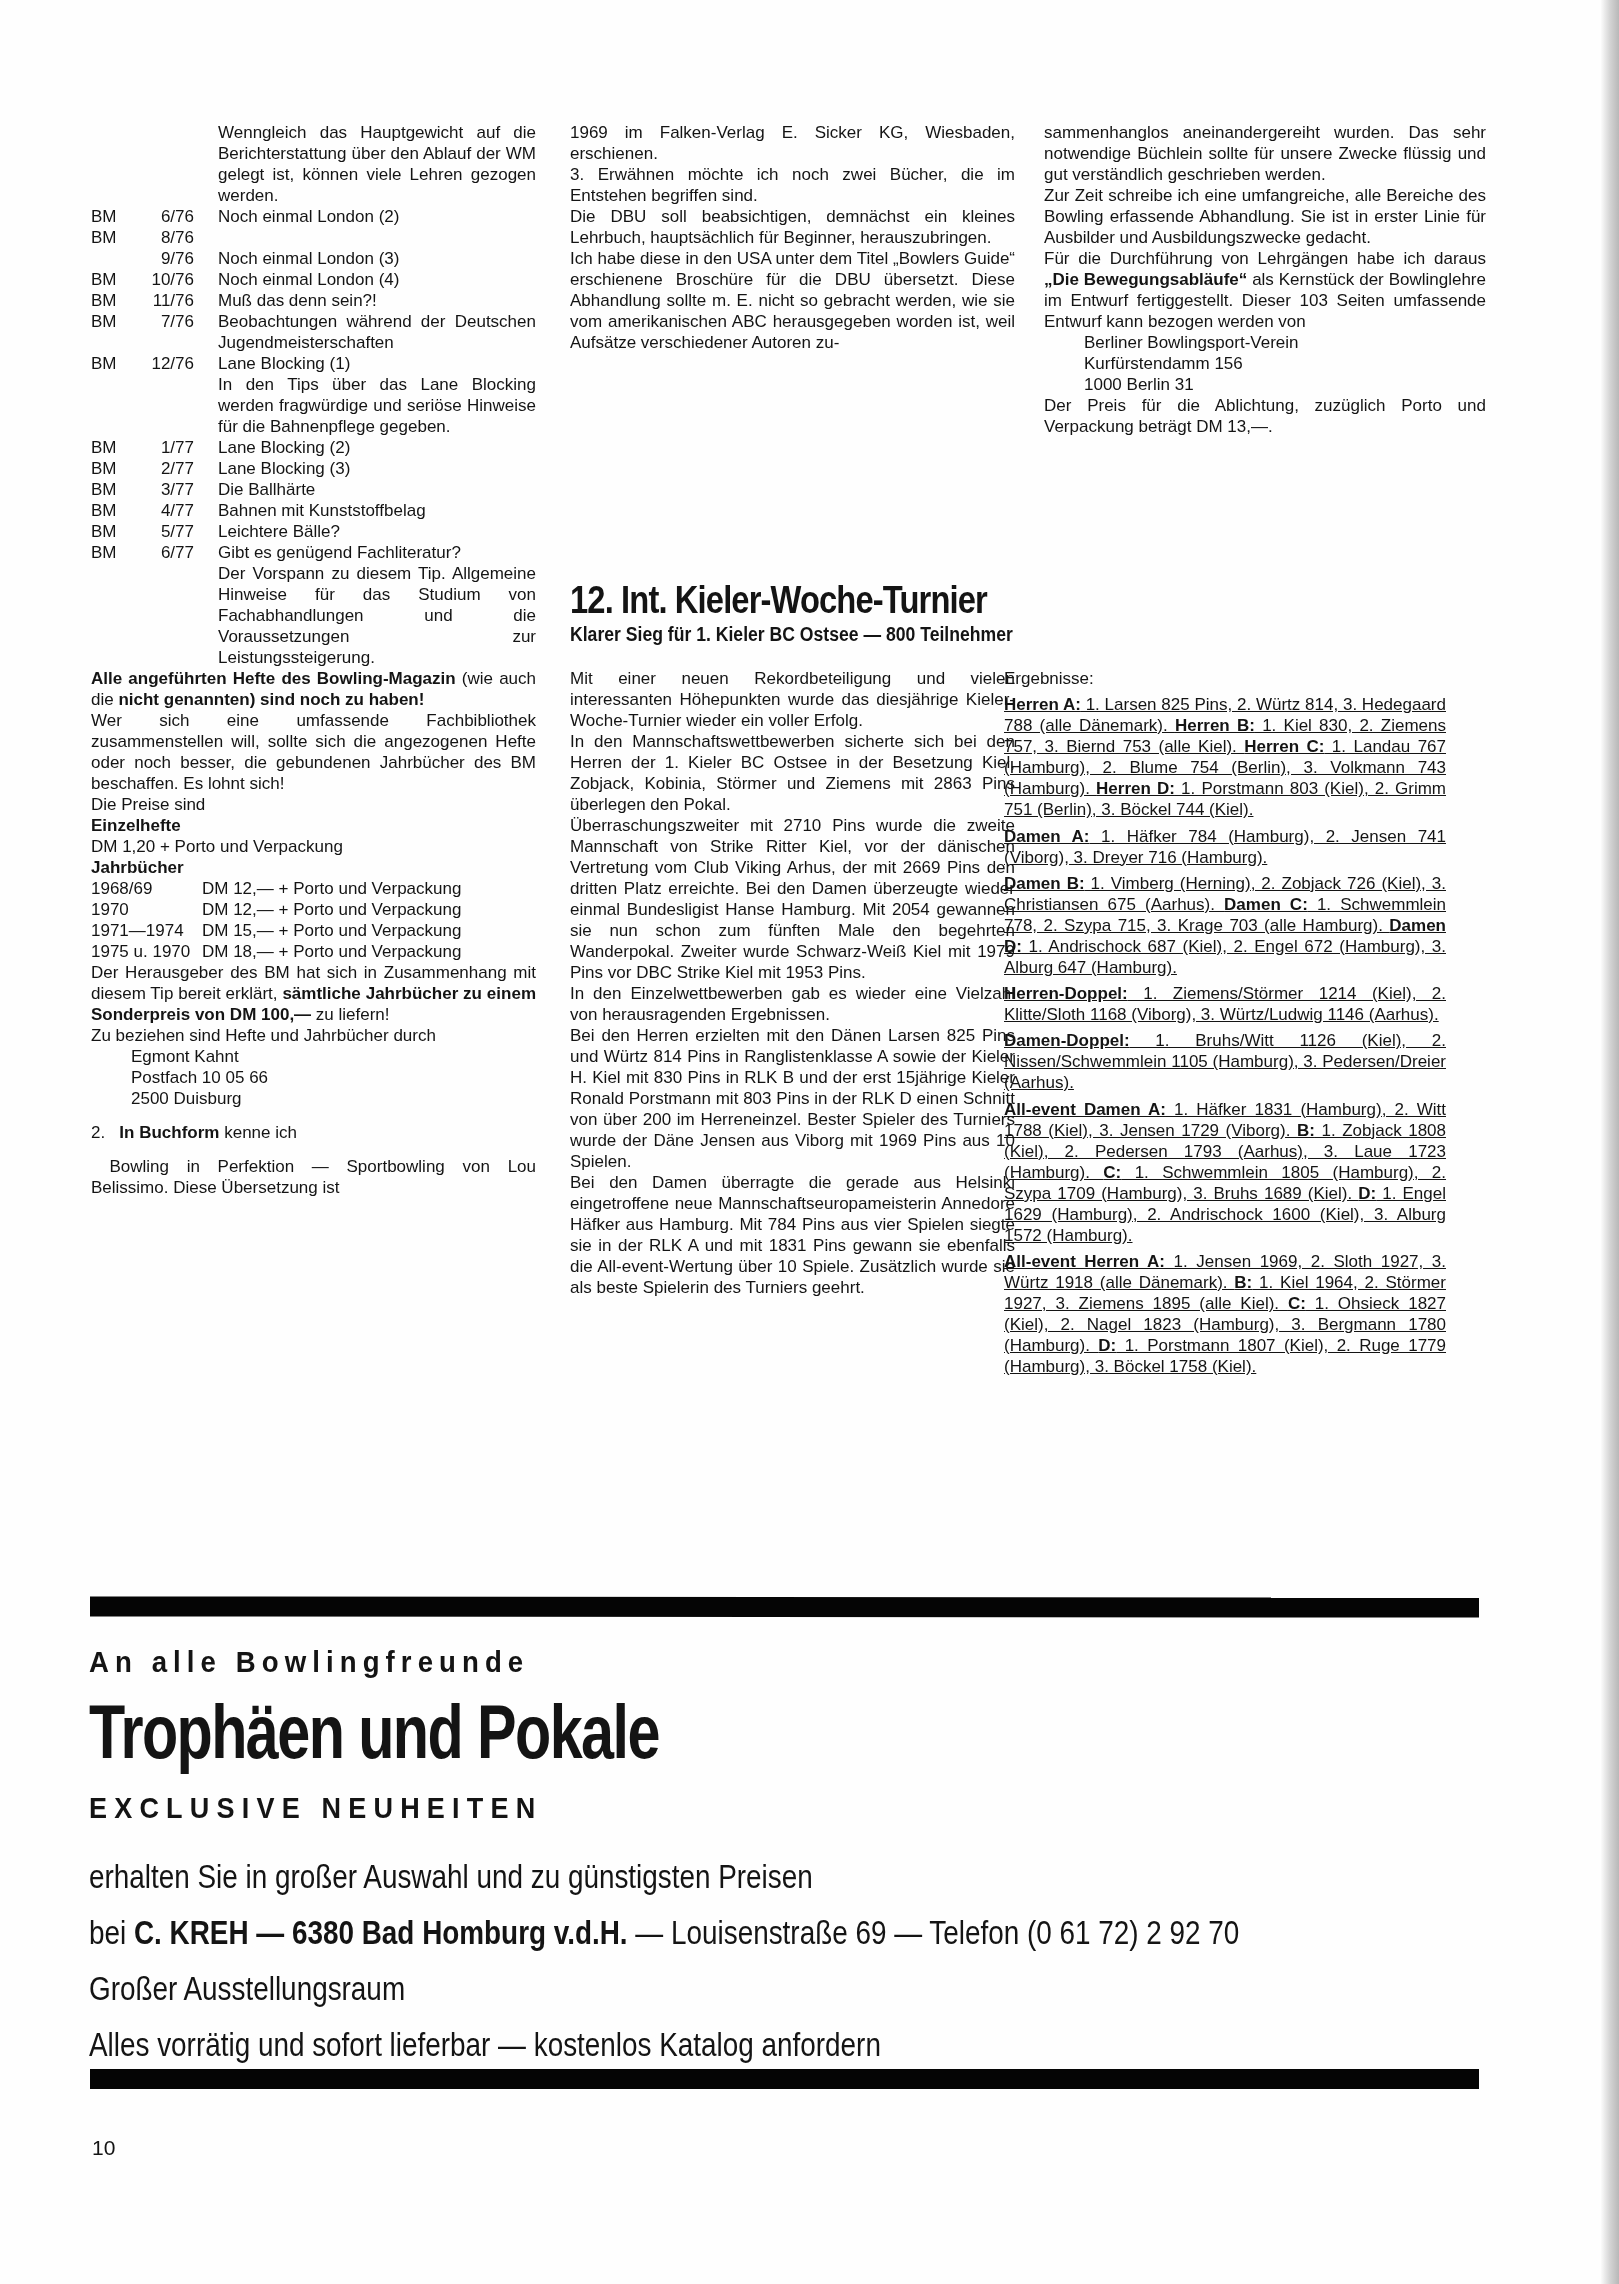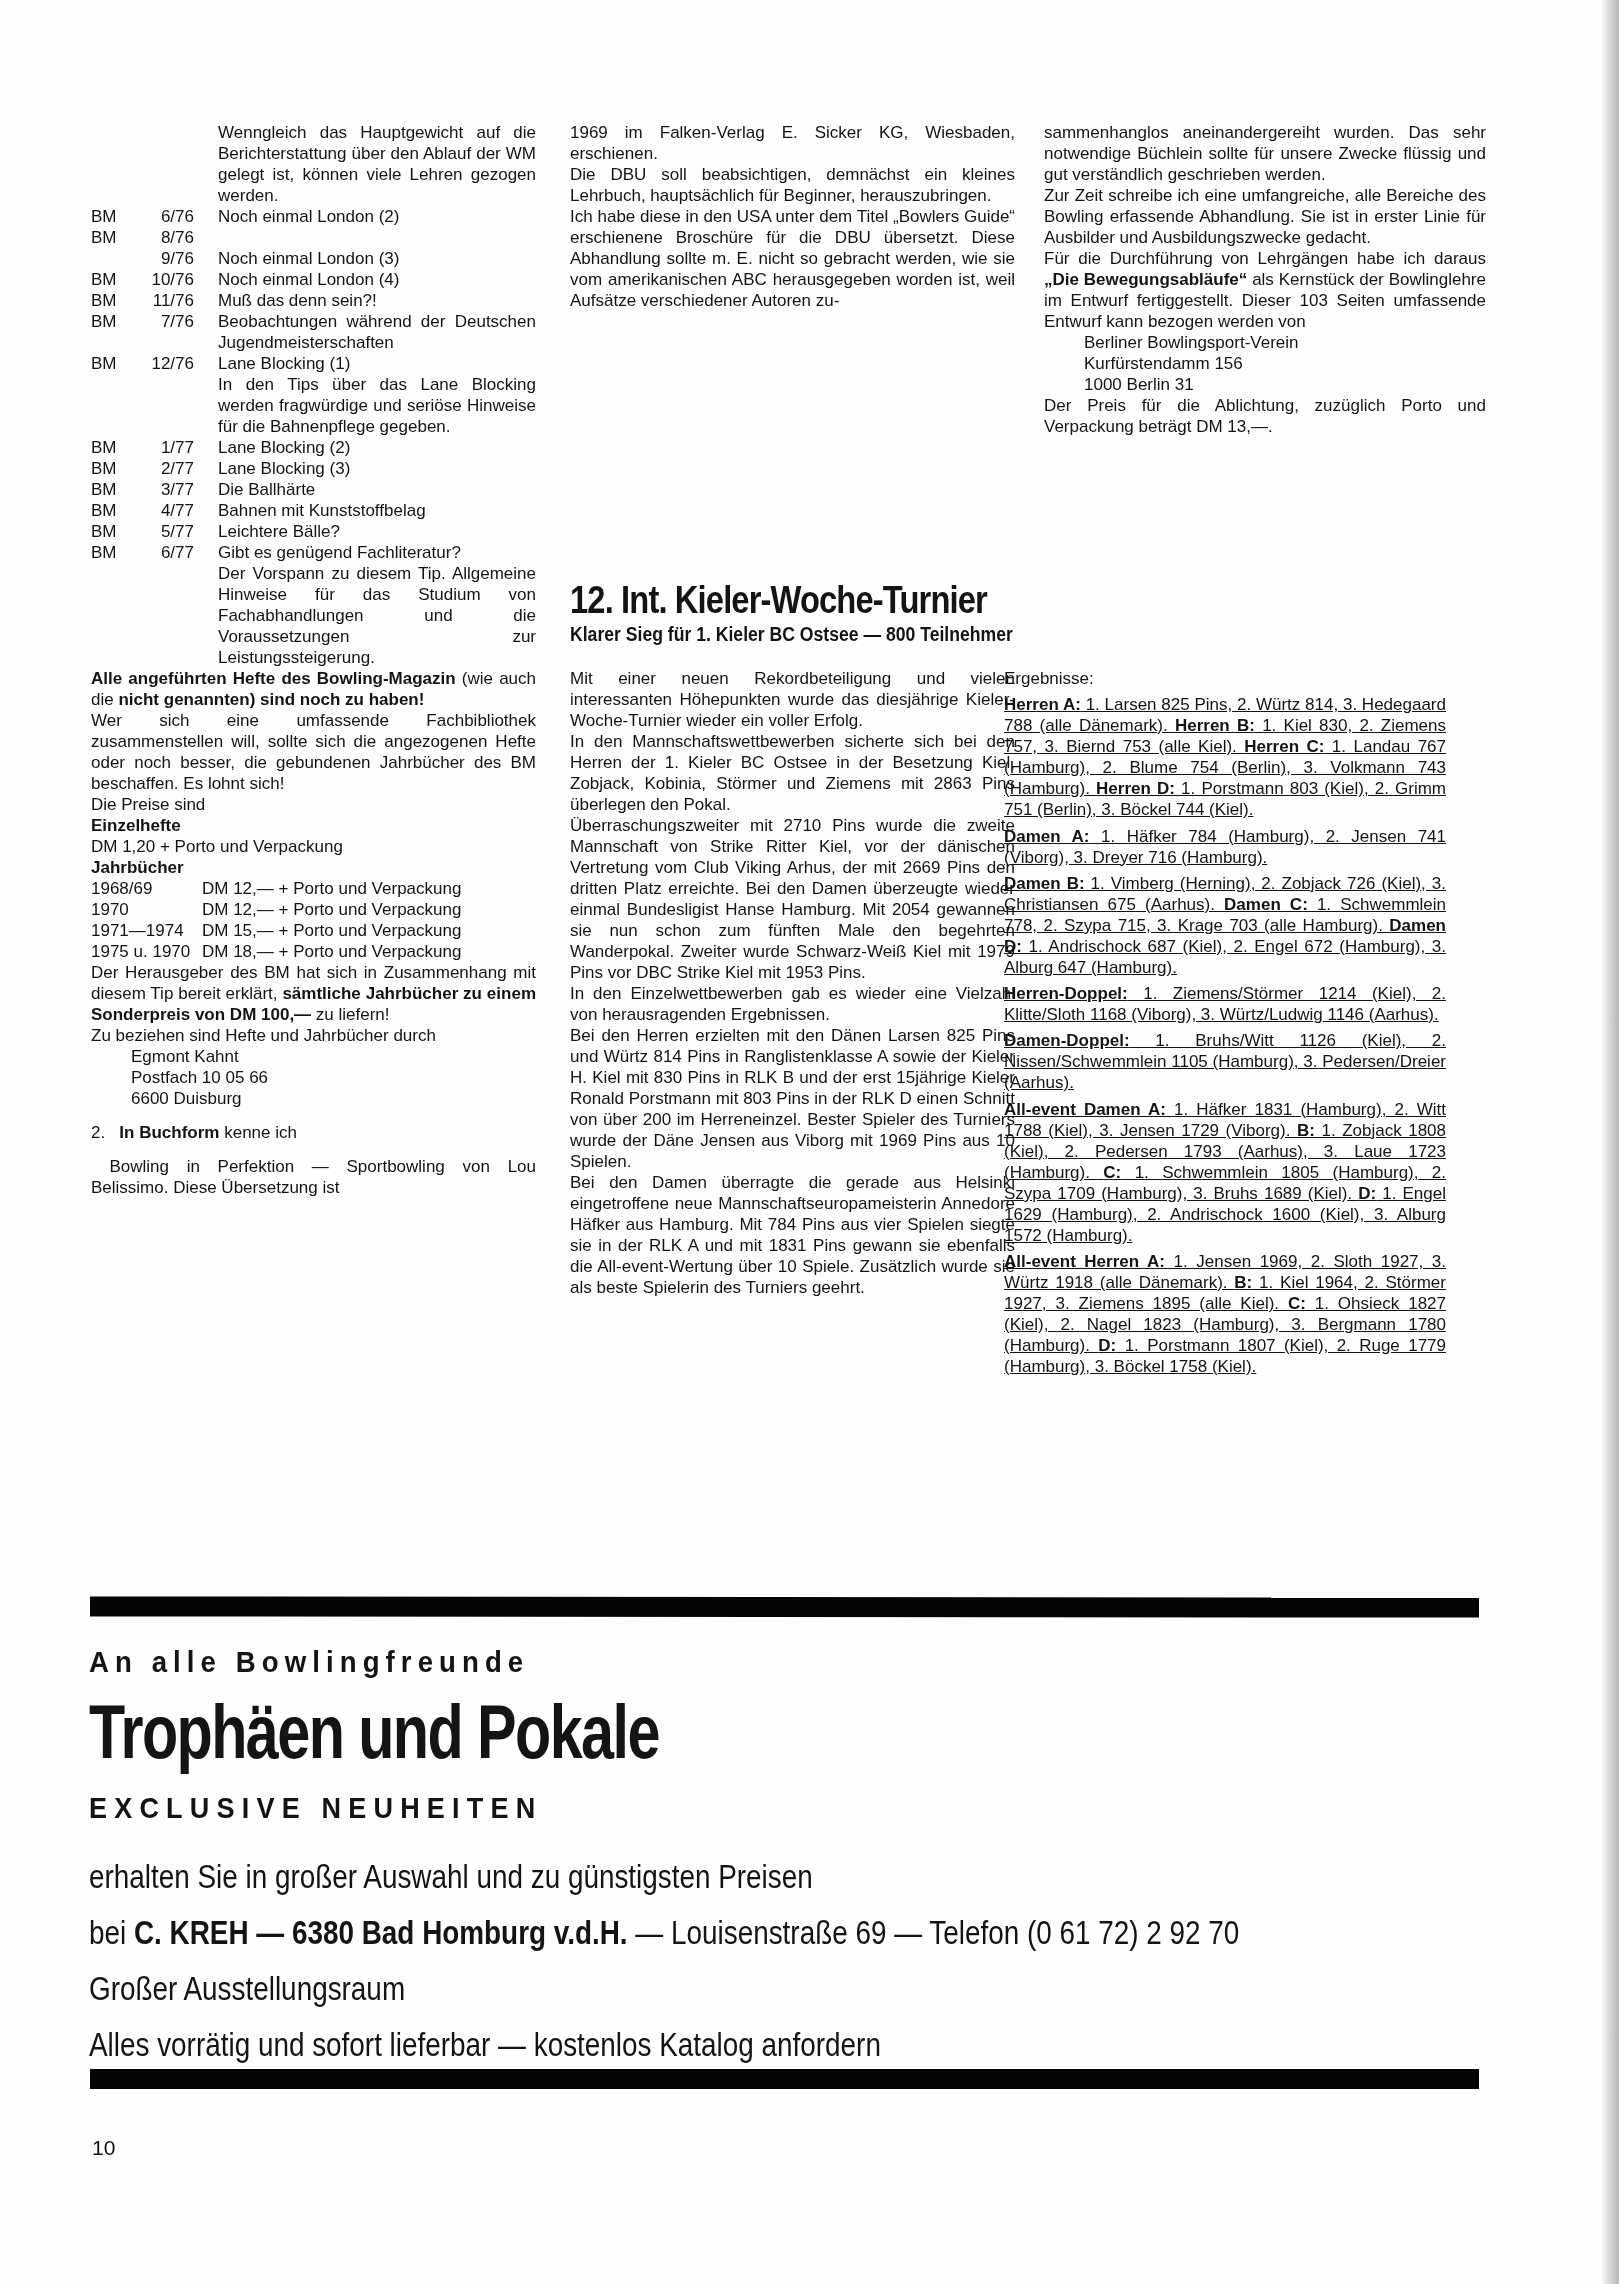--- a/index.html
+++ b/index.html
@@ -146,30 +146,31 @@
       <div class="prices">
         <span class="yr">1975 u. 1970</span>
         <span>DM 18,— + Porto und Verpackung</span>
       </div>
     </div>
   <p><span>Der Herausgeber des BM hat sich in Zusammenhang mit diesem Tip bereit erklärt, </span><span class="b">sämtliche Jahrbücher zu einem Sonderpreis von DM 100,—</span><span> zu liefern!</span></p>
   <p>Zu beziehen sind Hefte und Jahrbücher durch</p>
   <div class="addr">
     <div>Egmont Kahnt</div>
     <div>Postfach 10 05 66</div>
-    <div>6600 Duisburg</div>
+    <div>2500 Duisburg</div>
   </div>
   <div class="gap"></div>
   <p><span>2.</span>&nbsp;&nbsp;&nbsp;<span class="b">In Buchform</span><span> kenne ich</span></p>
   <div class="gap"></div>
   <p style="text-indent:18.4px">Bowling in Perfektion — Sportbowling von Lou Belissimo. Diese Übersetzung ist</p>
 </div>
 
 <div class="col" id="col2">
   <p>1969 im Falken-Verlag E. Sicker KG, Wiesbaden, erschienen.</p>
+  <p>3.  Erwähnen möchte ich noch zwei Bücher, die im Entstehen begriffen sind.</p>
   <p>Die DBU soll beabsichtigen, demnächst ein kleines Lehrbuch, hauptsächlich für Beginner, herauszubringen.</p>
   <p>Ich habe diese in den USA unter dem Titel „Bowlers Guide“ erschienene Broschüre für die DBU übersetzt. Diese Abhandlung sollte m. E. nicht so gebracht werden, wie sie vom amerikanischen ABC herausgegeben worden ist, weil Aufsätze verschiedener Autoren zu-</p>
 </div>
 
 <div class="col" id="col3">
   <p>sammenhanglos aneinandergereiht wurden. Das sehr notwendige Büchlein sollte für unsere Zwecke flüssig und gut verständlich geschrieben werden.</p>
   <p>Zur Zeit schreibe ich eine umfangreiche, alle Bereiche des Bowling erfassende Abhandlung. Sie ist in erster Linie für Ausbilder und Ausbildungszwecke gedacht.</p>
   <p><span>Für die Durchführung von Lehrgängen habe ich daraus </span><span class="b">„Die Bewegungsabläufe“</span><span> als Kernstück der Bowlinglehre im Entwurf fertiggestellt. Dieser 103 Seiten umfassende Entwurf kann bezogen werden von</span></p>
   <div class="addr">
     <div>Berliner Bowlingsport-Verein</div>

